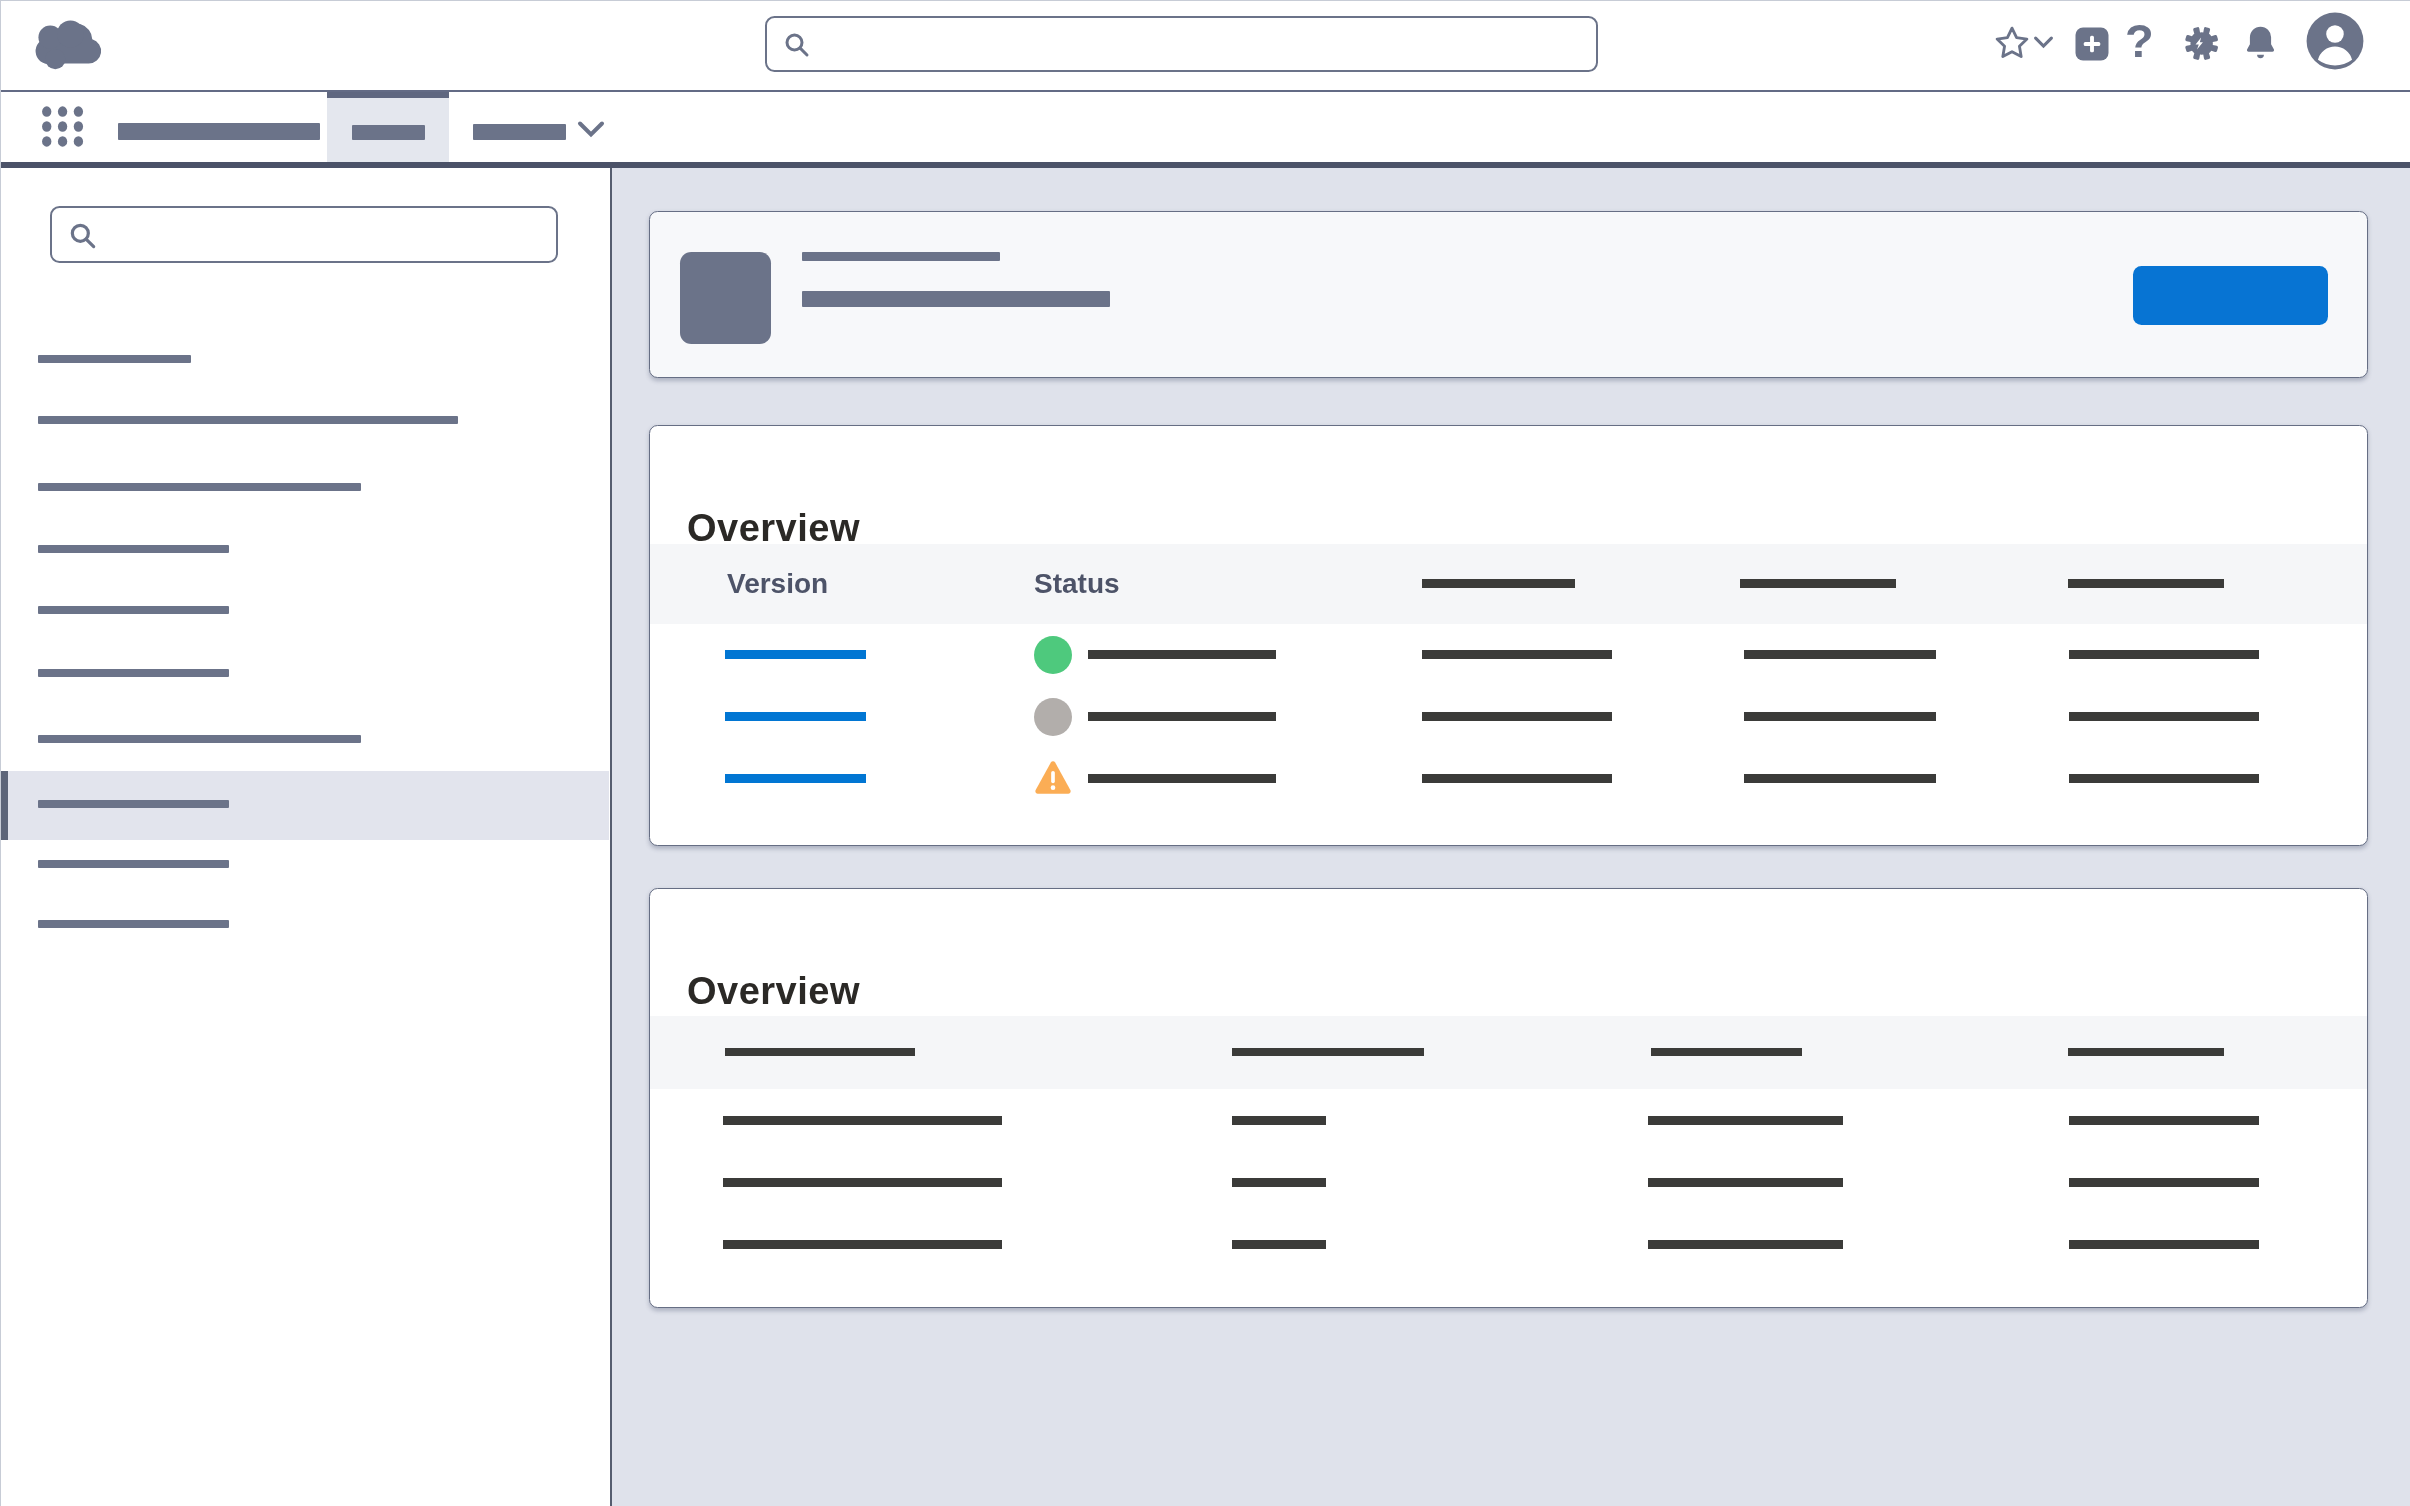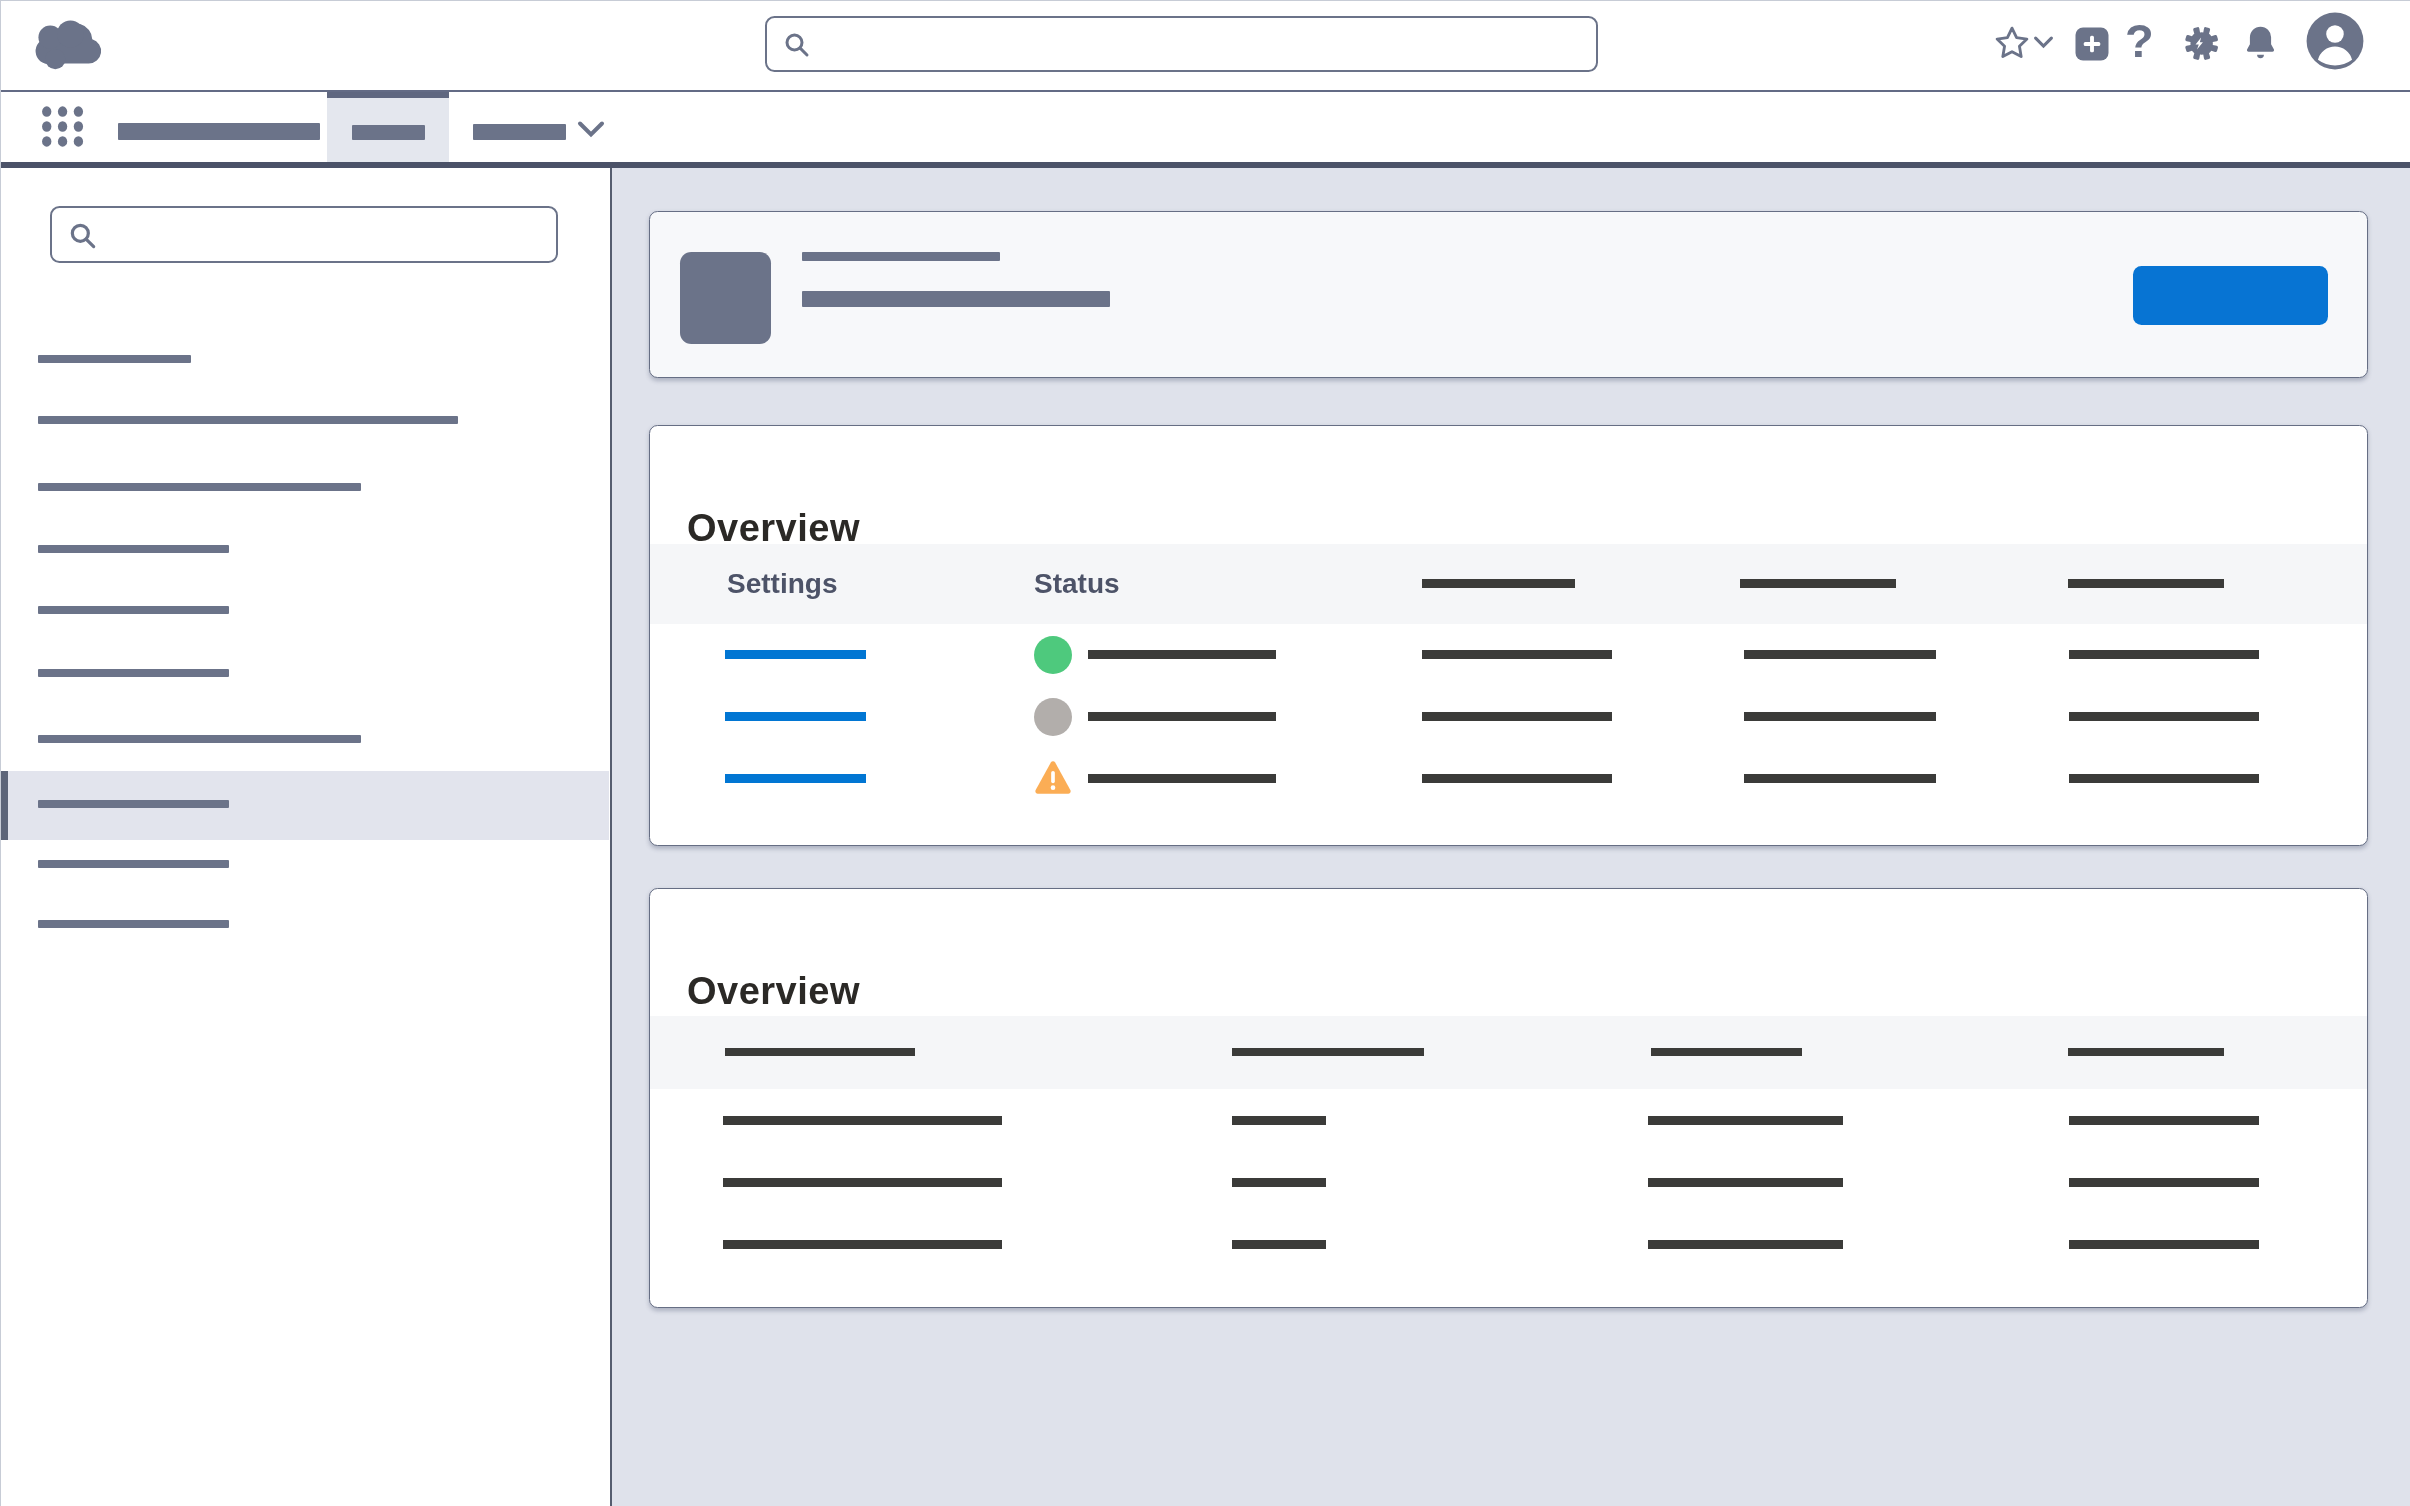--- a/index.html
+++ b/index.html
@@ -186,21 +186,21 @@
     <section class="card rec-card">
       <div class="rec-avatar"></div>
       <span class="bar rec-bar1" style="width: 198px;"></span>
       <span class="bar rec-bar2" style="width: 308px;"></span>
       <button class="rec-btn" style="background: rgb(7, 116, 211);"></button>
     </section>
 
     <section class="card ov-card">
       <h2 class="card-title">Overview</h2>
       <div class="thead">
-          <span class="th-label" style="left: 77px;">Settings</span>
+          <span class="th-label" style="left: 77px;">Version</span>
           <span class="th-label" style="left: 384px;">Status</span>
           <span class="th-bar" style="left: 772px; width: 153px;"></span>
           <span class="th-bar" style="left: 1090px; width: 156px;"></span>
           <span class="th-bar" style="left: 1418px; width: 156px;"></span>
         </div>
       <div>
           <div class="trow" style="top: 198px;">
             <span class="link-bar" style="width:141px;background:#0176d3"></span>
             <span class="dot" style="background:#4ec97d"></span>
             <span class="cell-bar" style="left:438px;width:188px"></span>

